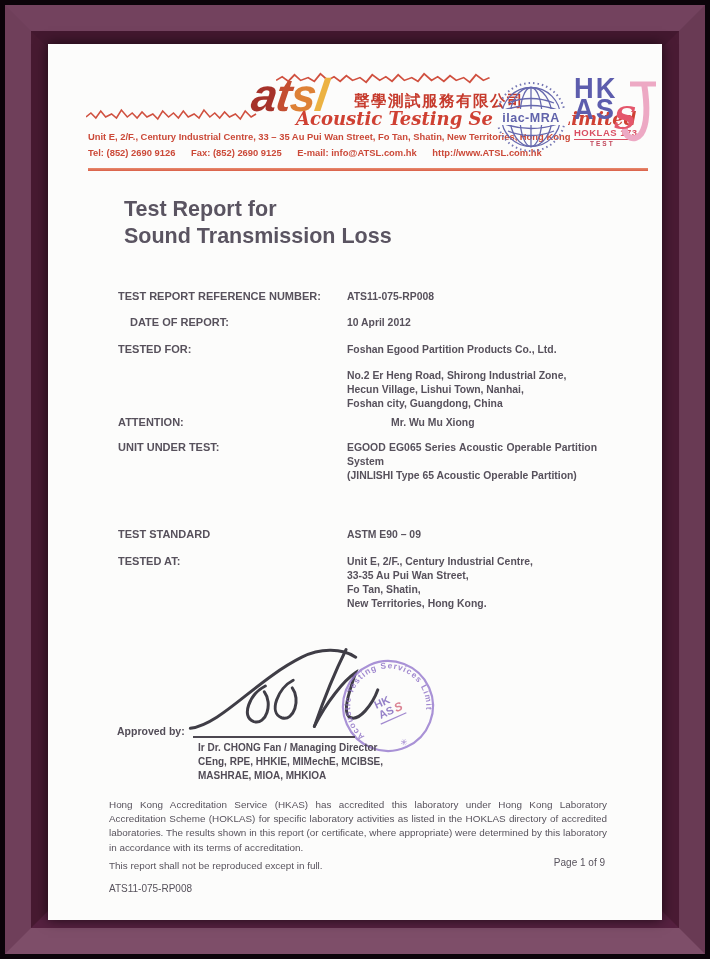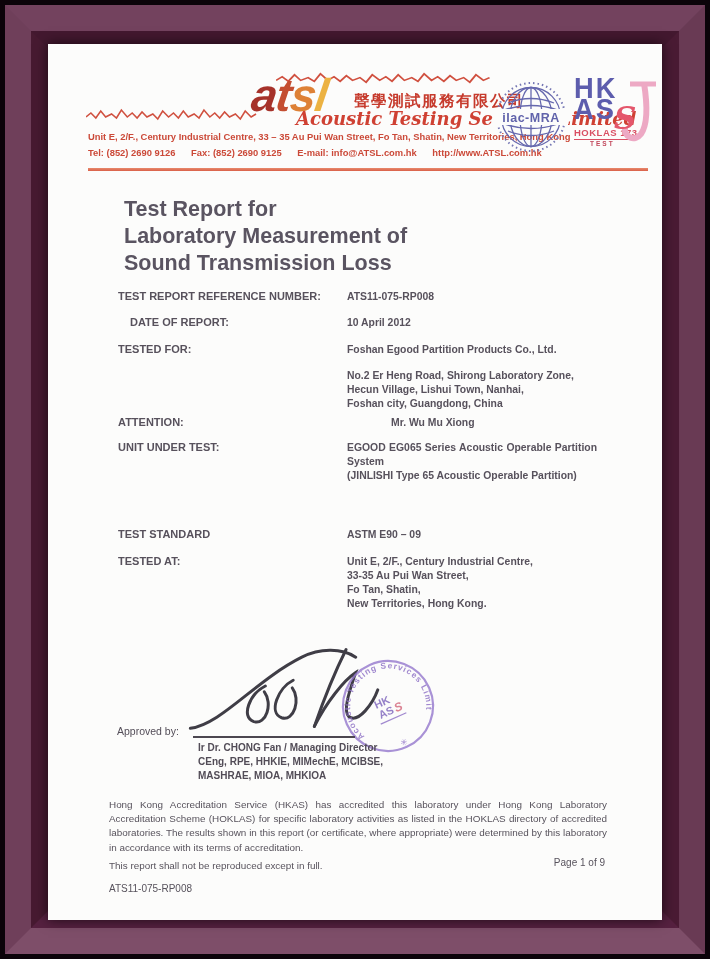--- a/index.html
+++ b/index.html
@@ -45,21 +45,21 @@
   .hoklas-sub { font-size:6.5px; font-weight:700; color:#c2485c; letter-spacing:2px; margin-left:16px; }
   .title { left:76px; top:152px; font-size:21.5px; font-weight:700;
     line-height:27px; color:#5a5461; }
   .flabel { left:70px; font-size:11px; font-weight:700; color:#57515c; white-space:nowrap; }
   .fvalue { left:299px; width:250px; font-size:10.4px; font-weight:700;
     color:#57515c; line-height:14px; }
   .nowrap { white-space:nowrap; }
   .just { text-align:justify; }
 
   
-  .approved { left:69px; top:681px; font-size:10.5px; color:#534d58; }
+  .approved { left:69px; top:681px; font-size:10.5px; color:#534d58;font-weight:bold; }
   .sig-line { left:145px; top:692px; width:162px; height:1.5px; background:#4c4750; }
   .sig-name { left:150px; top:698px; font-size:10px; font-weight:700; color:#524c57; }
   .sig-cred1 { left:150px; top:712px; font-size:10px; font-weight:700; color:#524c57; }
   .sig-cred2 { left:150px; top:726px; font-size:10px; font-weight:700; color:#524c57; }
   .sig-svg { left:130px; top:592px; }
   .stamp { left:288px; top:610px; transform:rotate(-24deg); opacity:.82; }
 
   
   .foot-para { left:61px; top:754px; width:498px; font-size:9.9px;
     line-height:14.2px; color:#57525c; text-align:justify; }
@@ -115,34 +115,33 @@
       <path d="M14,6 L40,6" stroke="#eda9c4" stroke-width="5" fill="none"></path>
       <path d="M28,5 C31,24 32,46 25,56 C19,64 8,60 9,49" stroke="#eda9c4" stroke-width="6" fill="none"></path>
     </svg>
     <span class="hkas-s">S</span>
     <div class="hoklas">HOKLAS 173</div>
     <div class="hoklas-sub">TEST</div>
   </div>
 
   <div class="abs title">
     <div>Test Report for</div>
-    <div>Laboratory Measurement of</div>
     <div>Sound Transmission Loss</div>
   </div>
 
   <div class="abs flabel" style="top:246px;">TEST REPORT REFERENCE NUMBER:</div>
   <div class="abs fvalue nowrap" style="top:246px;">ATS11-075-RP008</div>
 
   <div class="abs flabel" style="top:272px;padding-left:12px;">DATE OF REPORT:</div>
   <div class="abs fvalue nowrap" style="top:272px;">10 April 2012</div>
 
   <div class="abs flabel" style="top:299px;">TESTED FOR:</div>
   <div class="abs fvalue nowrap" style="top:299px;">Foshan Egood Partition Products Co., Ltd.</div>
   <div class="abs fvalue" style="top:325px;">
-    <div class="nowrap">No.2 Er Heng Road, Shirong Laboratory Zone,</div>
+    <div class="nowrap">No.2 Er Heng Road, Shirong Industrial Zone,</div>
     <div class="nowrap">Hecun Village, Lishui Town, Nanhai,</div>
     <div class="nowrap">Foshan city, Guangdong, China</div>
   </div>
 
   <div class="abs flabel" style="top:372px;">ATTENTION:</div>
   <div class="abs fvalue nowrap" style="top:372px;padding-left:44px;">Mr. Wu Mu Xiong</div>
 
   <div class="abs flabel" style="top:397px;">UNIT UNDER TEST:</div>
   <div class="abs fvalue" style="top:397px;">
     <div class="just">EGOOD EG065 Series Acoustic Operable Partition System</div>

